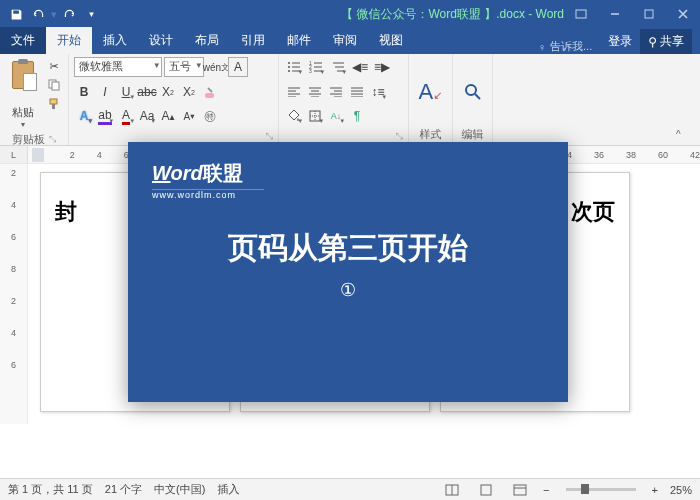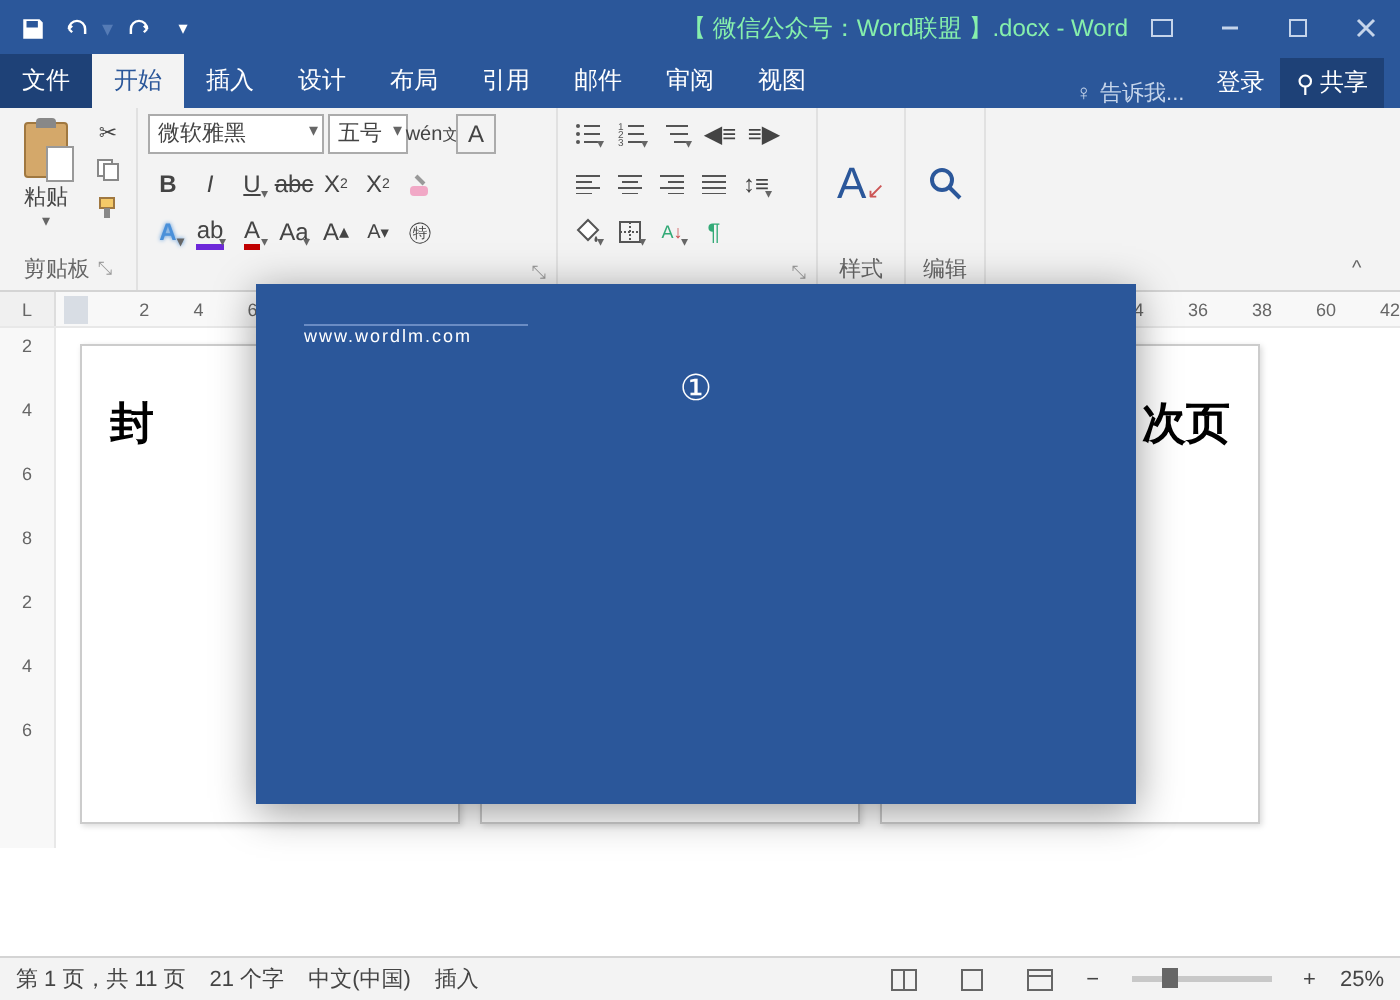--- a/index.html
+++ b/index.html
@@ -141,21 +141,21 @@
 
   <div class="group">
     <div class="group-body">
       <div class="paste-btn">
         <div class="paste-icon">
             <div class="clipboard">
               <div class="clip-top"></div>
             </div>
             <div class="paper"></div>
           </div>
-        <span style="margin-top:0">粘贴</span>
+        <span style="margin-top:14px">粘贴</span>
         <span style="font-size:8px;color:#666">▾</span>
       </div>
       <div class="small-btns">
         <div class="sbtn">✂</div>
         <div class="sbtn">
             <svg width="14" height="14" viewBox="0 0 14 14">
               <rect x="2" y="2" width="7" height="8" fill="#fff" stroke="#888"></rect>
               <rect x="5" y="4" width="7" height="8" fill="#fff" stroke="#888"></rect>
             </svg>
           </div>
@@ -373,22 +373,24 @@
     <div class="page-row">
       <div class="page"><span>封</span></div>
       <div class="page"></div>
       <div class="page" style="text-align:right"><span>次页</span></div>
     </div>
   </div>
 </div>
 
 <div class="overlay">
   <div>
+    <span class="o-logo"><span class="o-logo-u">W</span><span>ord</span><span style="font-style:normal">联盟</span></span>
     <div class="o-sub">www.wordlm.com</div>
   </div>
+  <div class="o-title">页码从第三页开始</div>
   <div class="o-num">①</div>
 </div>
 
 <div class="statusbar">
   <span>第 1 页，共 11 页</span>
   <span>21 个字</span>
   <span>中文(中国)</span>
   <span>插入</span>
   <div class="spacer"></div>
   <div class="view-btn">

